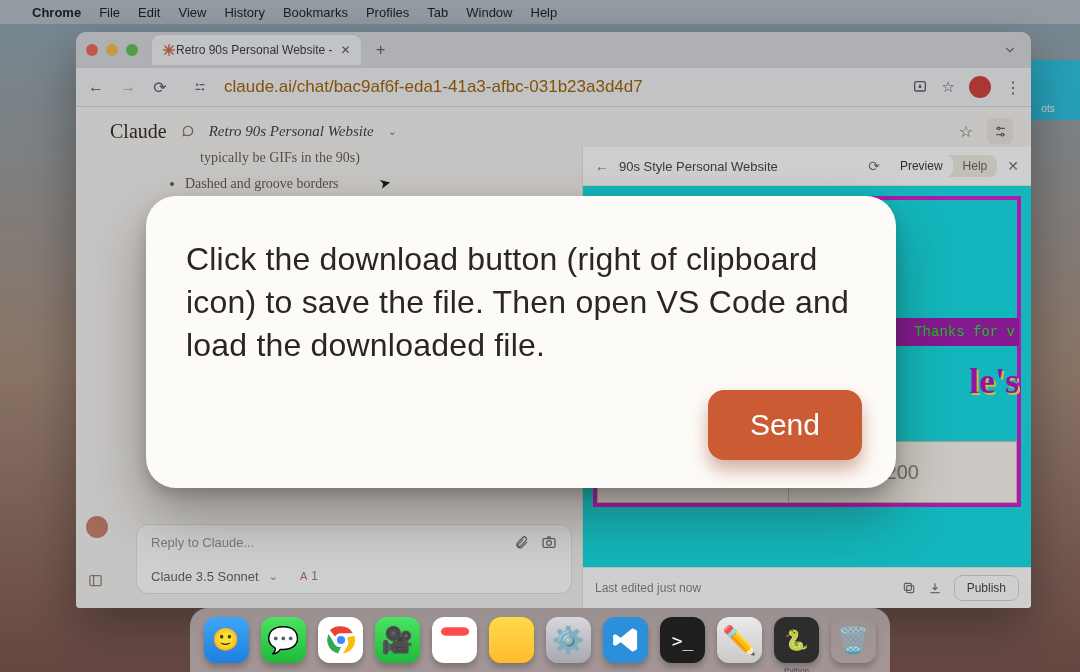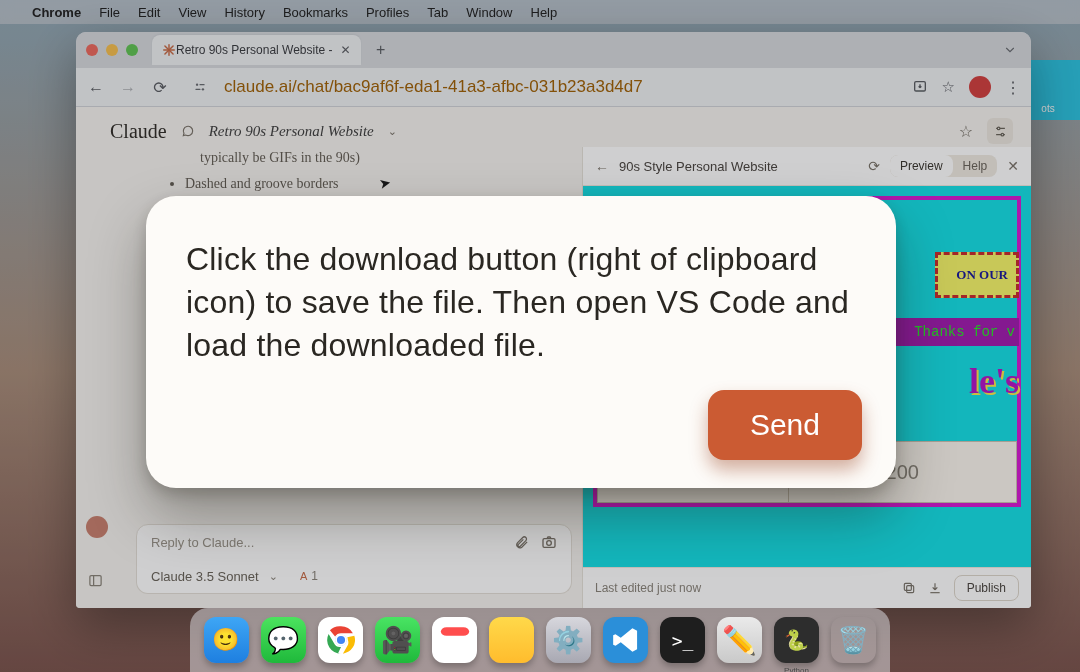--- a/index.html
+++ b/index.html
@@ -655,21 +655,20 @@
           <span class="ico">⟳</span>
           <div class="toggle">
             <span class="active">Preview</span>
             <span>Help</span>
           </div>
           <span class="ico">✕</span>
         </div>
 
         <div class="art-canvas">
           <div class="frame-outer">
-            <div class="sign">ON OUR</div>
             <div class="marquee">Thanks for v</div>
             <div class="title90s">le's</div>
             <div class="inner-box">
               <div class="halfA"></div>
               <div class="halfB">200</div>
             </div>
           </div>
         </div>
 
         <div class="art-foot">

